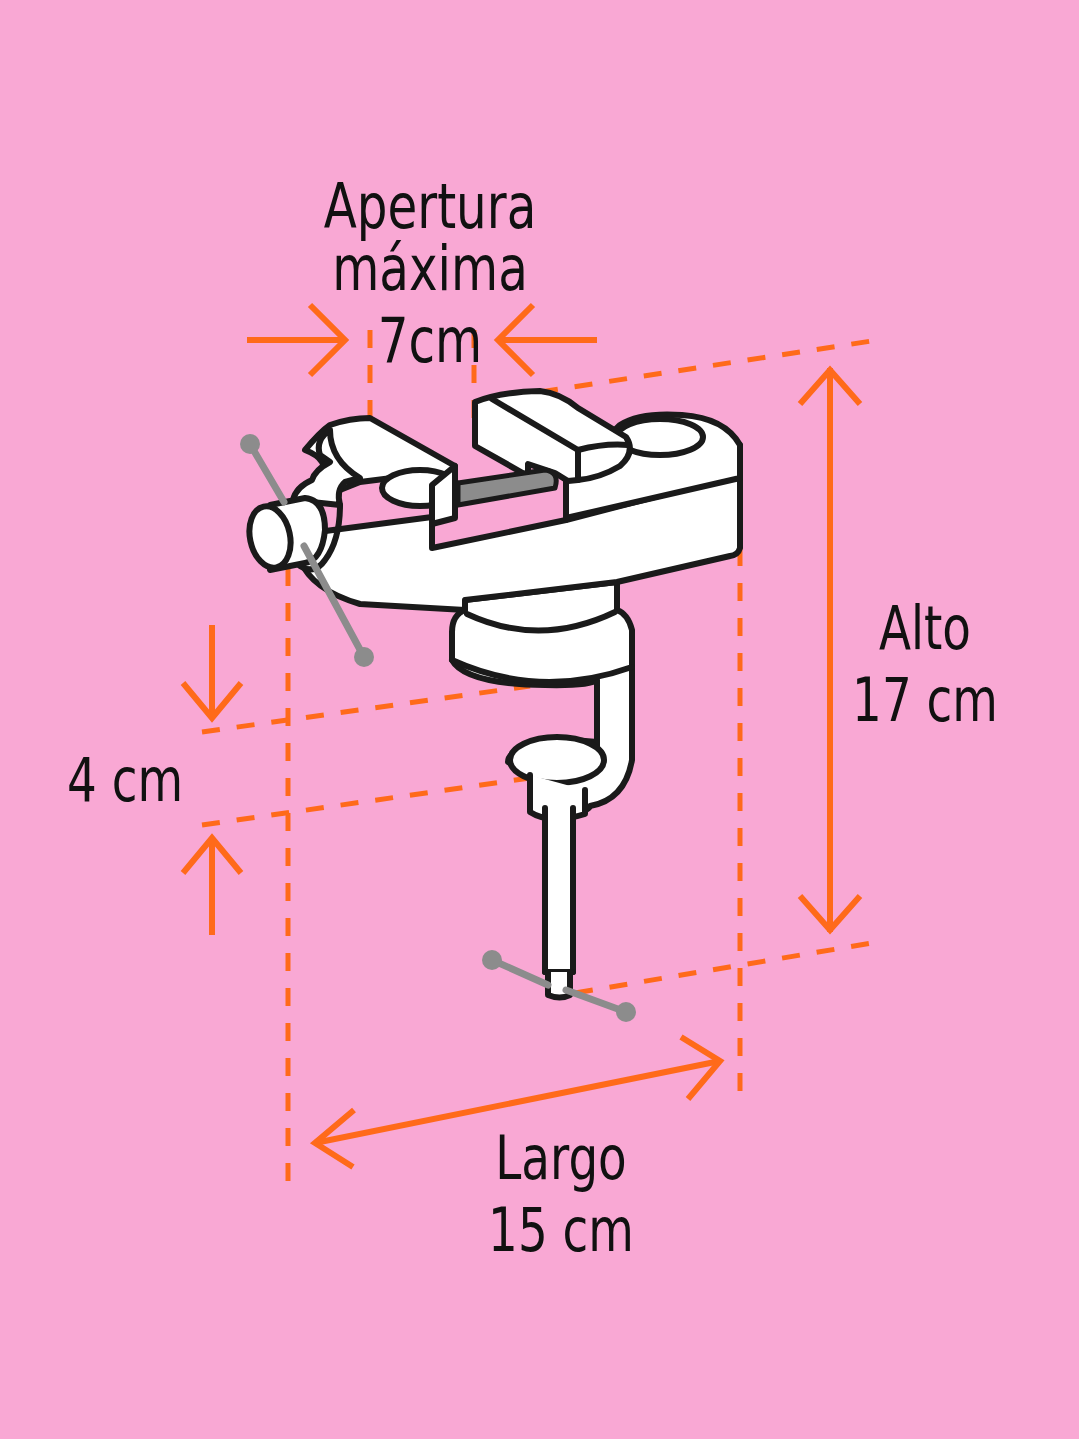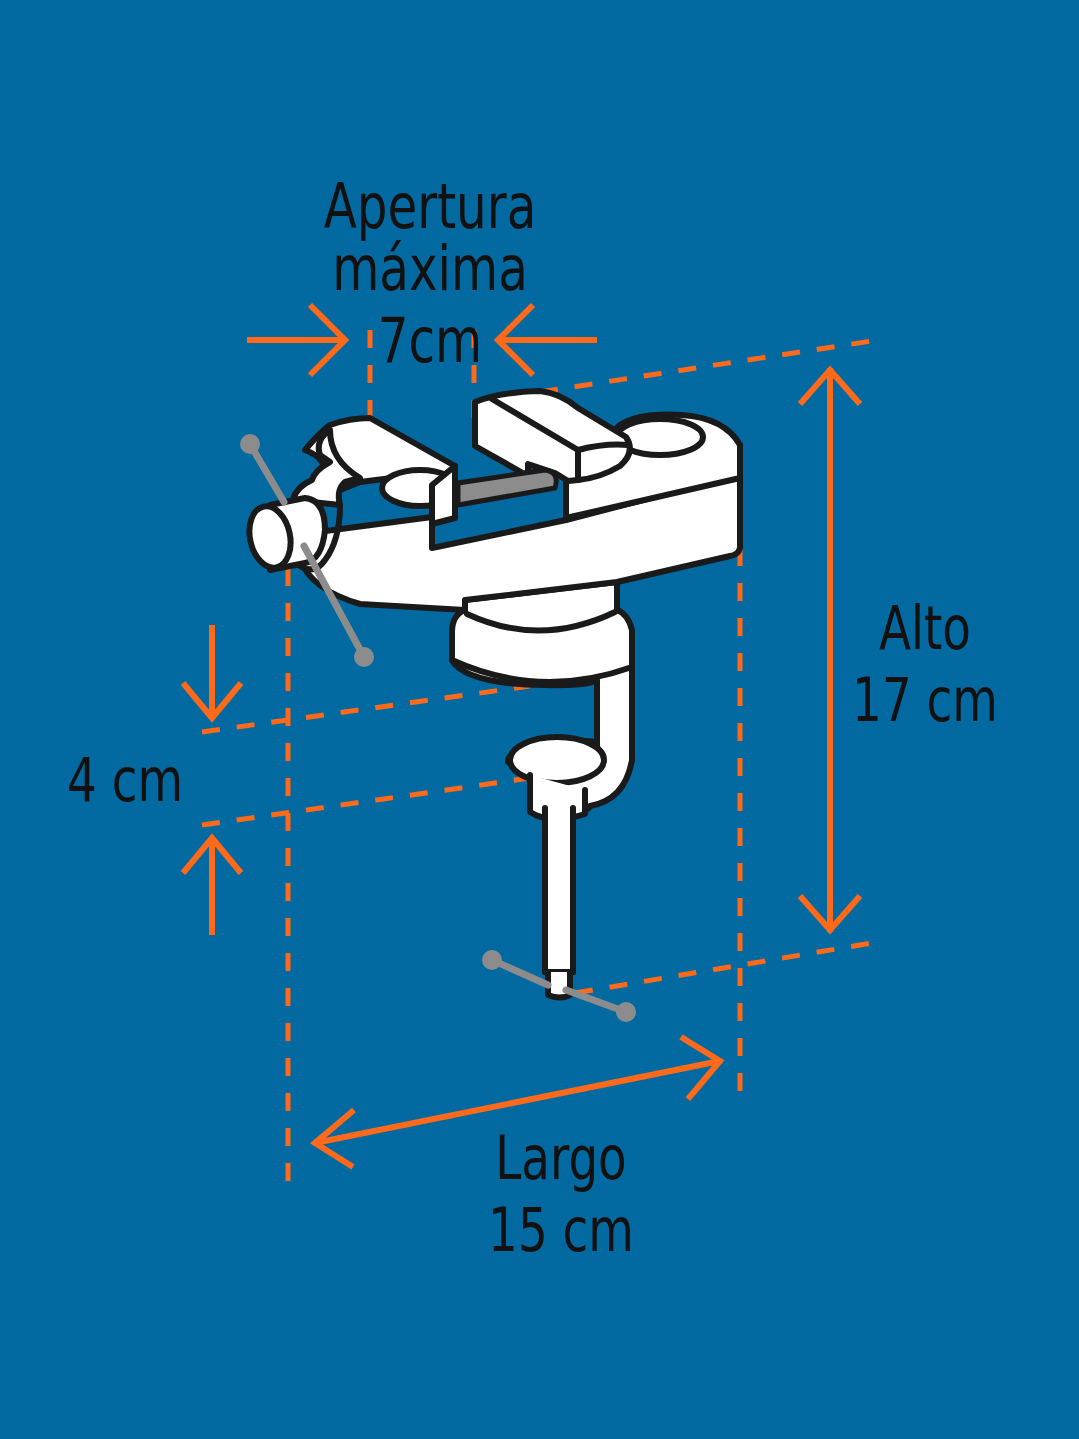--- a/index.html
+++ b/index.html
@@ -1,16 +1,16 @@
 <!DOCTYPE html>
 <html><head>
   <meta charset="utf-8">
   <style>
     html, body { margin: 0; padding: 0; background: #ffffff; }
-    #canvas { position: relative; width: 1079px; height: 1439px; background: #0369a1; overflow: hidden; }
+    #canvas { position: relative; width: 1079px; height: 1439px; background: #f9a8d4; overflow: hidden; }
     svg { position: absolute; left: 0; top: 0; }
     .label { position: absolute; font-family: "DejaVu Sans", sans-serif; color: #111111; text-align: center; line-height: 1.0; transform: scaleX(0.78); transform-origin: center top; font-weight: normal; }
     .outline { fill: #ffffff; stroke: #1a1a1a; stroke-width: 6; stroke-linejoin: round; stroke-linecap: round; }
     .outline-nf { fill: none; stroke: #1a1a1a; stroke-width: 6; stroke-linejoin: round; stroke-linecap: round; }
     .dash { fill: none; stroke: #ff6a1a; stroke-width: 5; stroke-dasharray: 18 17; }
     .arrow { fill: none; stroke: #ff6a1a; stroke-width: 6; stroke-linecap: butt; stroke-linejoin: miter; }
     .handle { stroke: #8c8c8c; stroke-width: 7; stroke-linecap: round; fill: none; }
     .knob { fill: #8c8c8c; }
   </style>
 </head>

